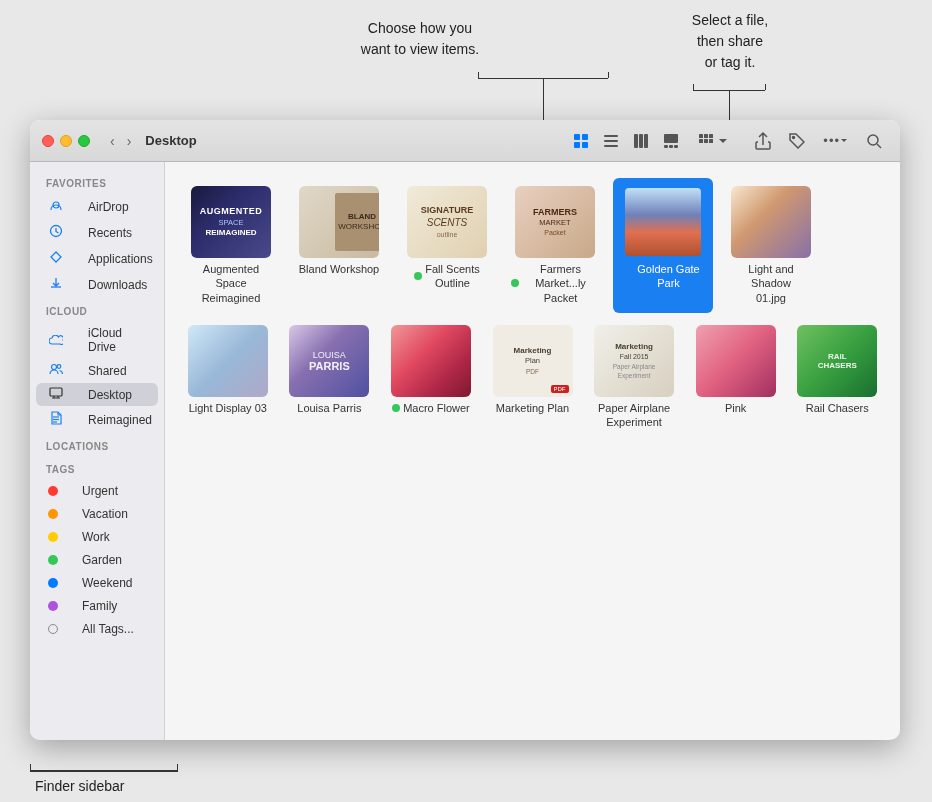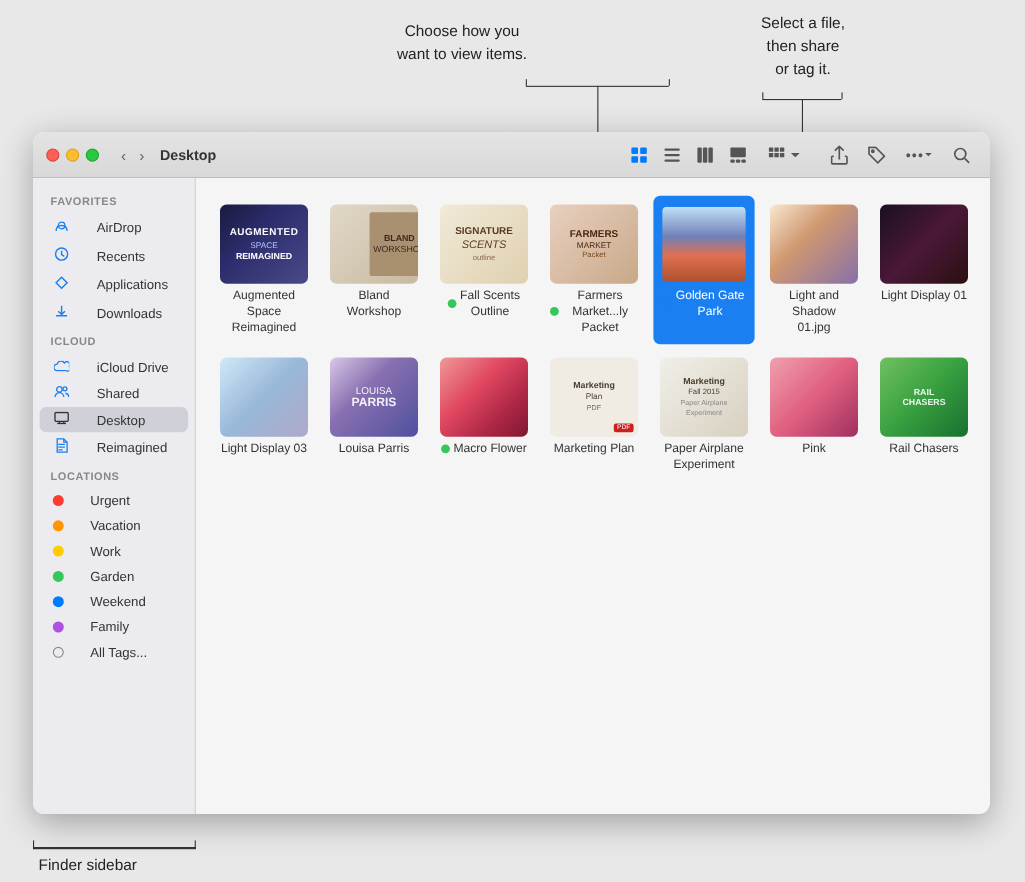--- a/index.html
+++ b/index.html
@@ -116,21 +116,21 @@
 
     
     .main-content {
       display: flex;
       flex: 1;
       overflow: hidden;
     }
 
     
     .sidebar {
-      width: 148px;
+      width: 135px;
       background: rgba(235,235,240,0.9);
       border-right: 1px solid #d0d0d0;
       padding: 8px 0;
       overflow-y: auto;
       flex-shrink: 0;
     }
     .sidebar-section-label {
       font-size: 10px;
       font-weight: 600;
       color: #888;
@@ -455,20 +455,21 @@
             <line x1="3" y1="6" x2="9" y2="6"></line>
             <line x1="3" y1="8.5" x2="9" y2="8.5"></line>
             <line x1="3" y1="11" x2="7" y2="11"></line>
           </svg>
         </span>
         <span style="font-size:12px;color:#333;">Reimagined</span>
       </div>
 
       <div class="sidebar-section-label">Locations</div>
 
+      <div class="sidebar-section-label">Tags</div>
       <div class="sidebar-item">
         <div class="tag-dot" style="background:#ff3b30;"></div>
         <span style="font-size:12px;color:#333;">Urgent</span>
       </div>
       <div class="sidebar-item">
         <div class="tag-dot" style="background:#ff9500;"></div>
         <span style="font-size:12px;color:#333;">Vacation</span>
       </div>
       <div class="sidebar-item">
         <div class="tag-dot" style="background:#ffcc00;"></div>
@@ -558,25 +559,20 @@
             </div>
           </div>
         </div>
 
         <div class="file-item">
           <div class="file-thumb" style="background:linear-gradient(135deg,#f8e8d0 0%,#d09870 40%,#8870a8 100%);border-radius:6px;">
           </div>
           <div class="file-name">Light and Shadow<br>01.jpg</div>
         </div>
 
-        <div class="file-item">
-          <div class="file-thumb" style="background:linear-gradient(135deg,#1a1020 0%,#4a1838 50%,#2a1010 100%);border-radius:6px;">
-          </div>
-          <div class="file-name">Light Display 01</div>
-        </div>
       </div>
 
       <div class="file-row">
 
         <div class="file-item">
           <div class="file-thumb" style="background:linear-gradient(135deg,#d0e8f8 0%,#98b8d8 50%,#b0a8c8 100%);border-radius:6px;">
           </div>
           <div class="file-name">Light Display 03</div>
         </div>
 

